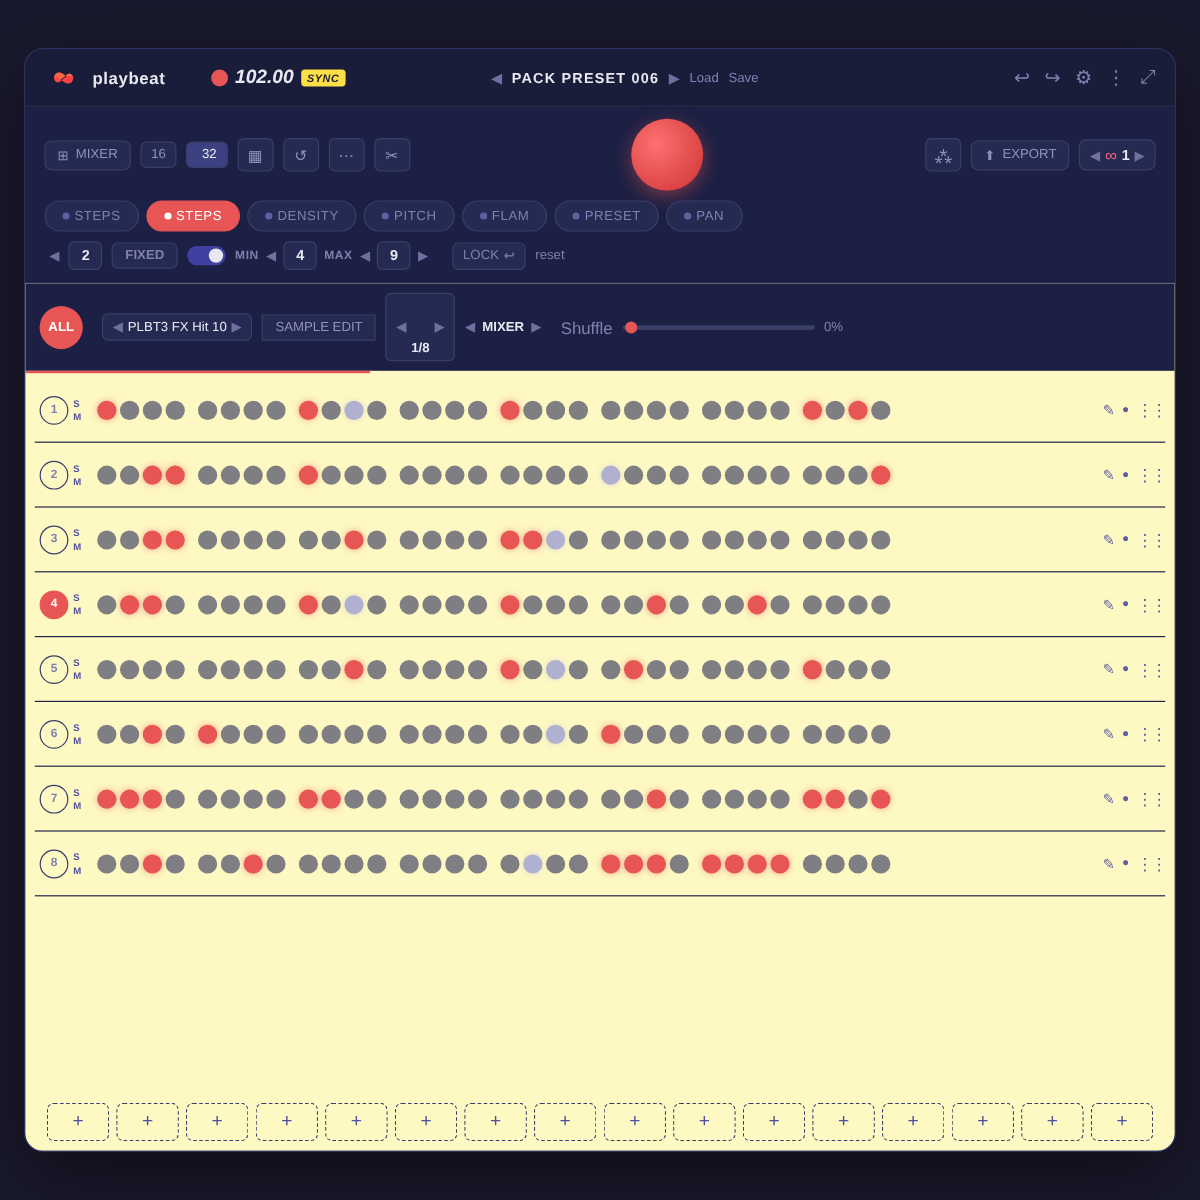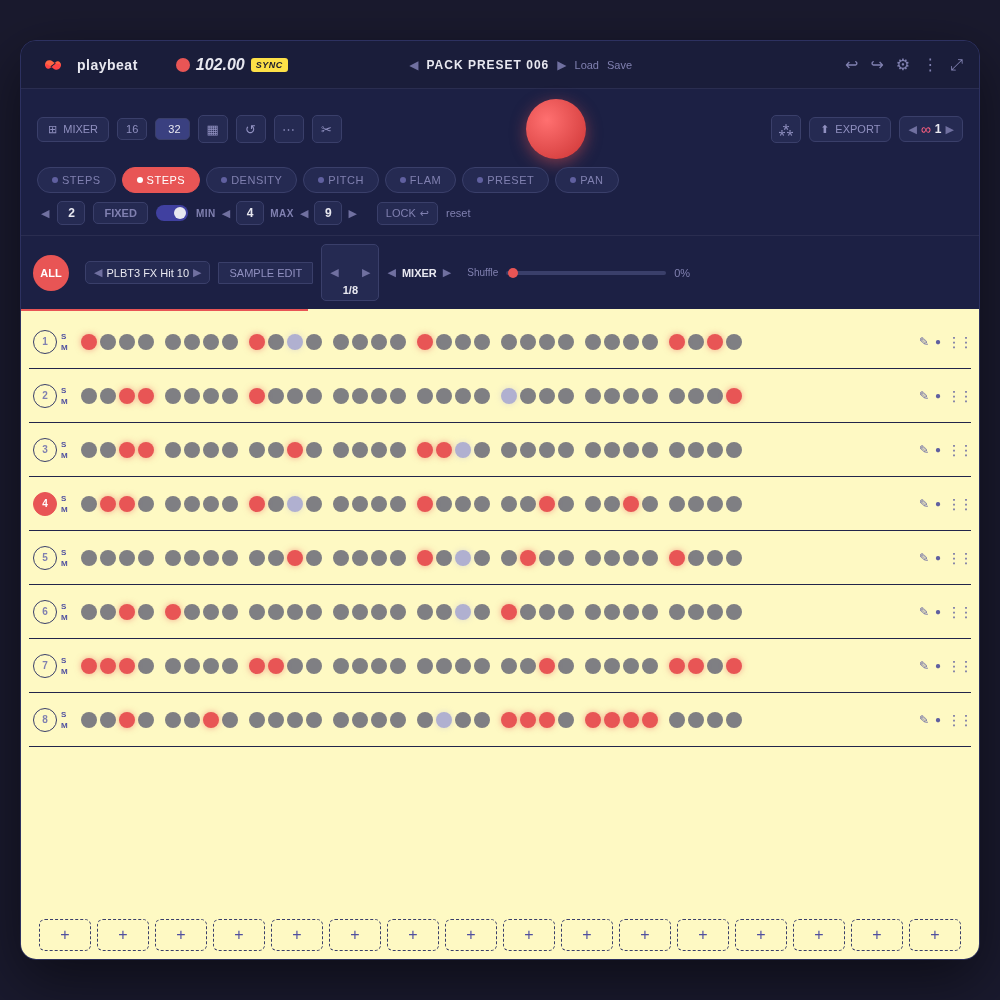--- a/index.html
+++ b/index.html
@@ -401,21 +401,21 @@
       font-weight: 600;
     }
     .shuffle-area {
       display: flex;
       align-items: center;
       gap: 8px;
       margin-left: 8px;
     }
     .shuffle-label {
       color: #8080b0;
-      font-size: 10px;
+      font-size: 14px;
     }
     .shuffle-bar {
       width: 160px;
       height: 4px;
       background: #3a3f6a;
       border-radius: 2px;
       position: relative;
     }
     .shuffle-dot {
       position: absolute;

